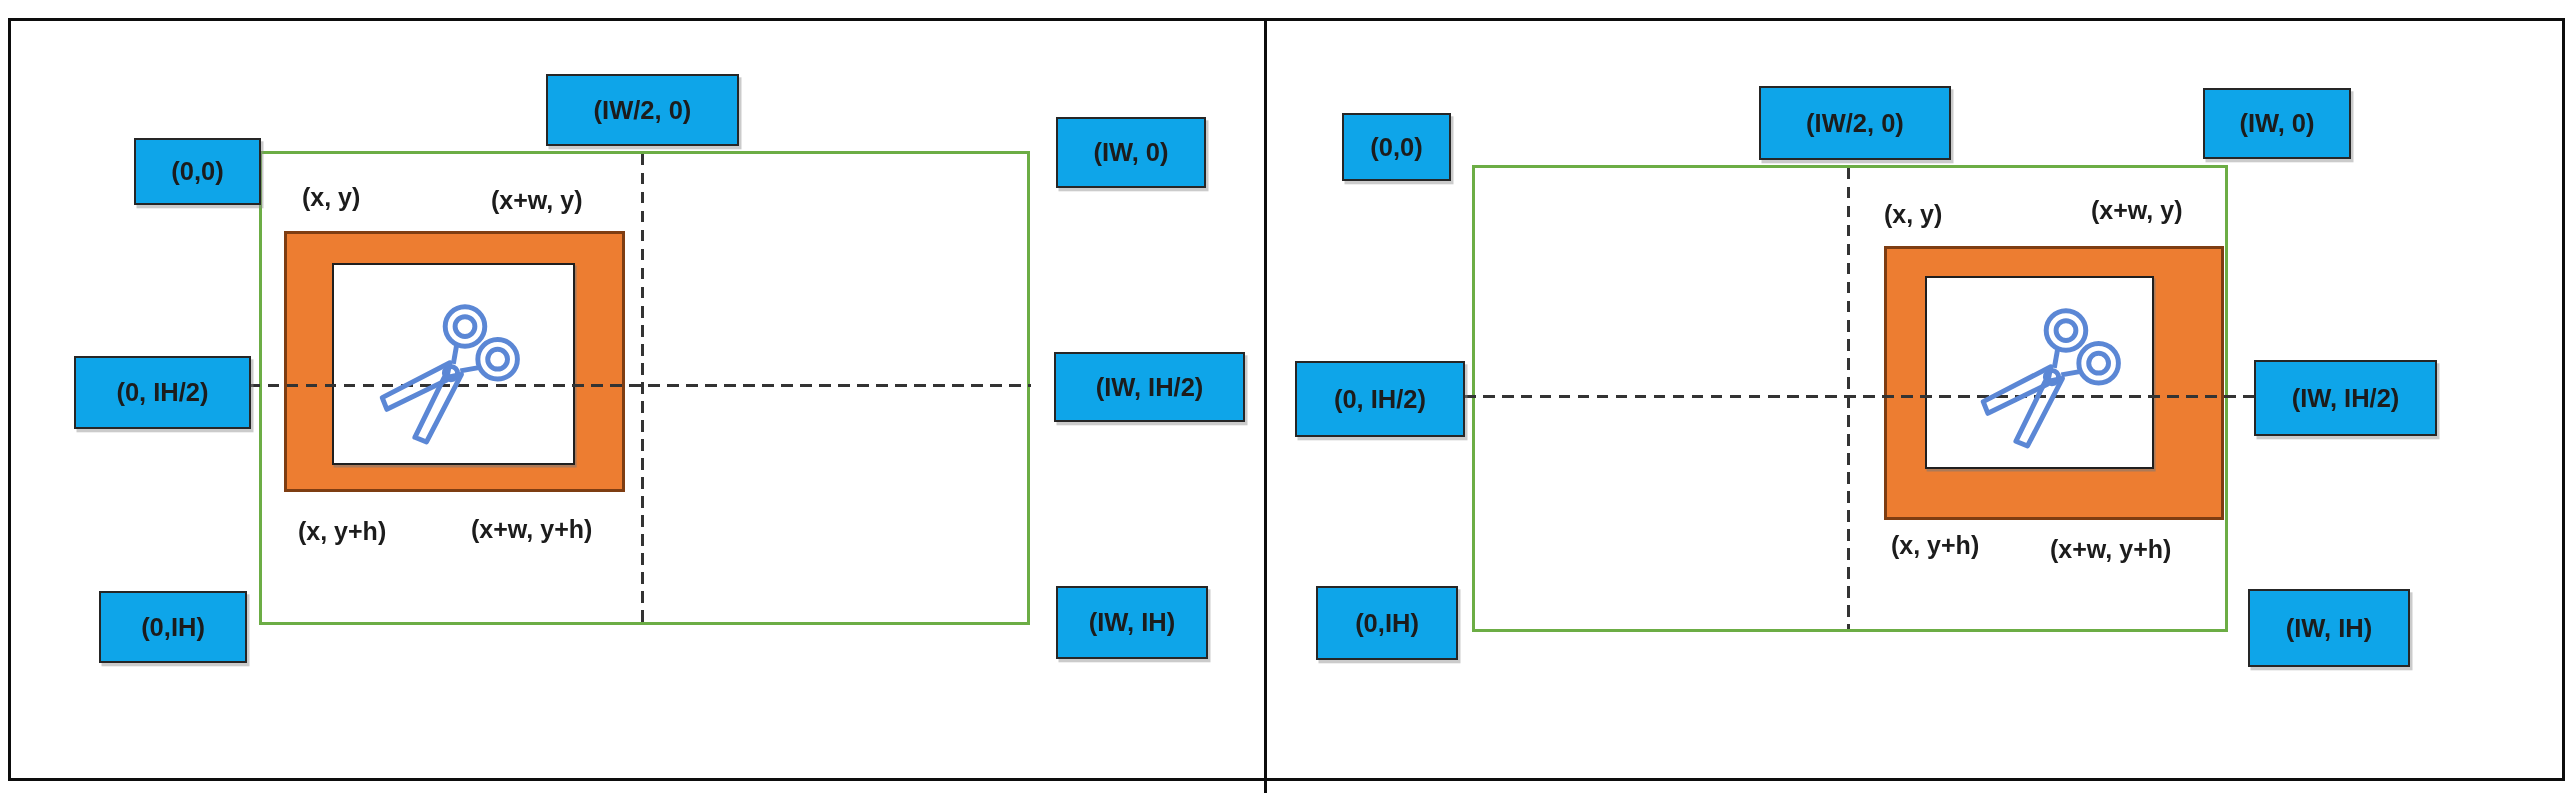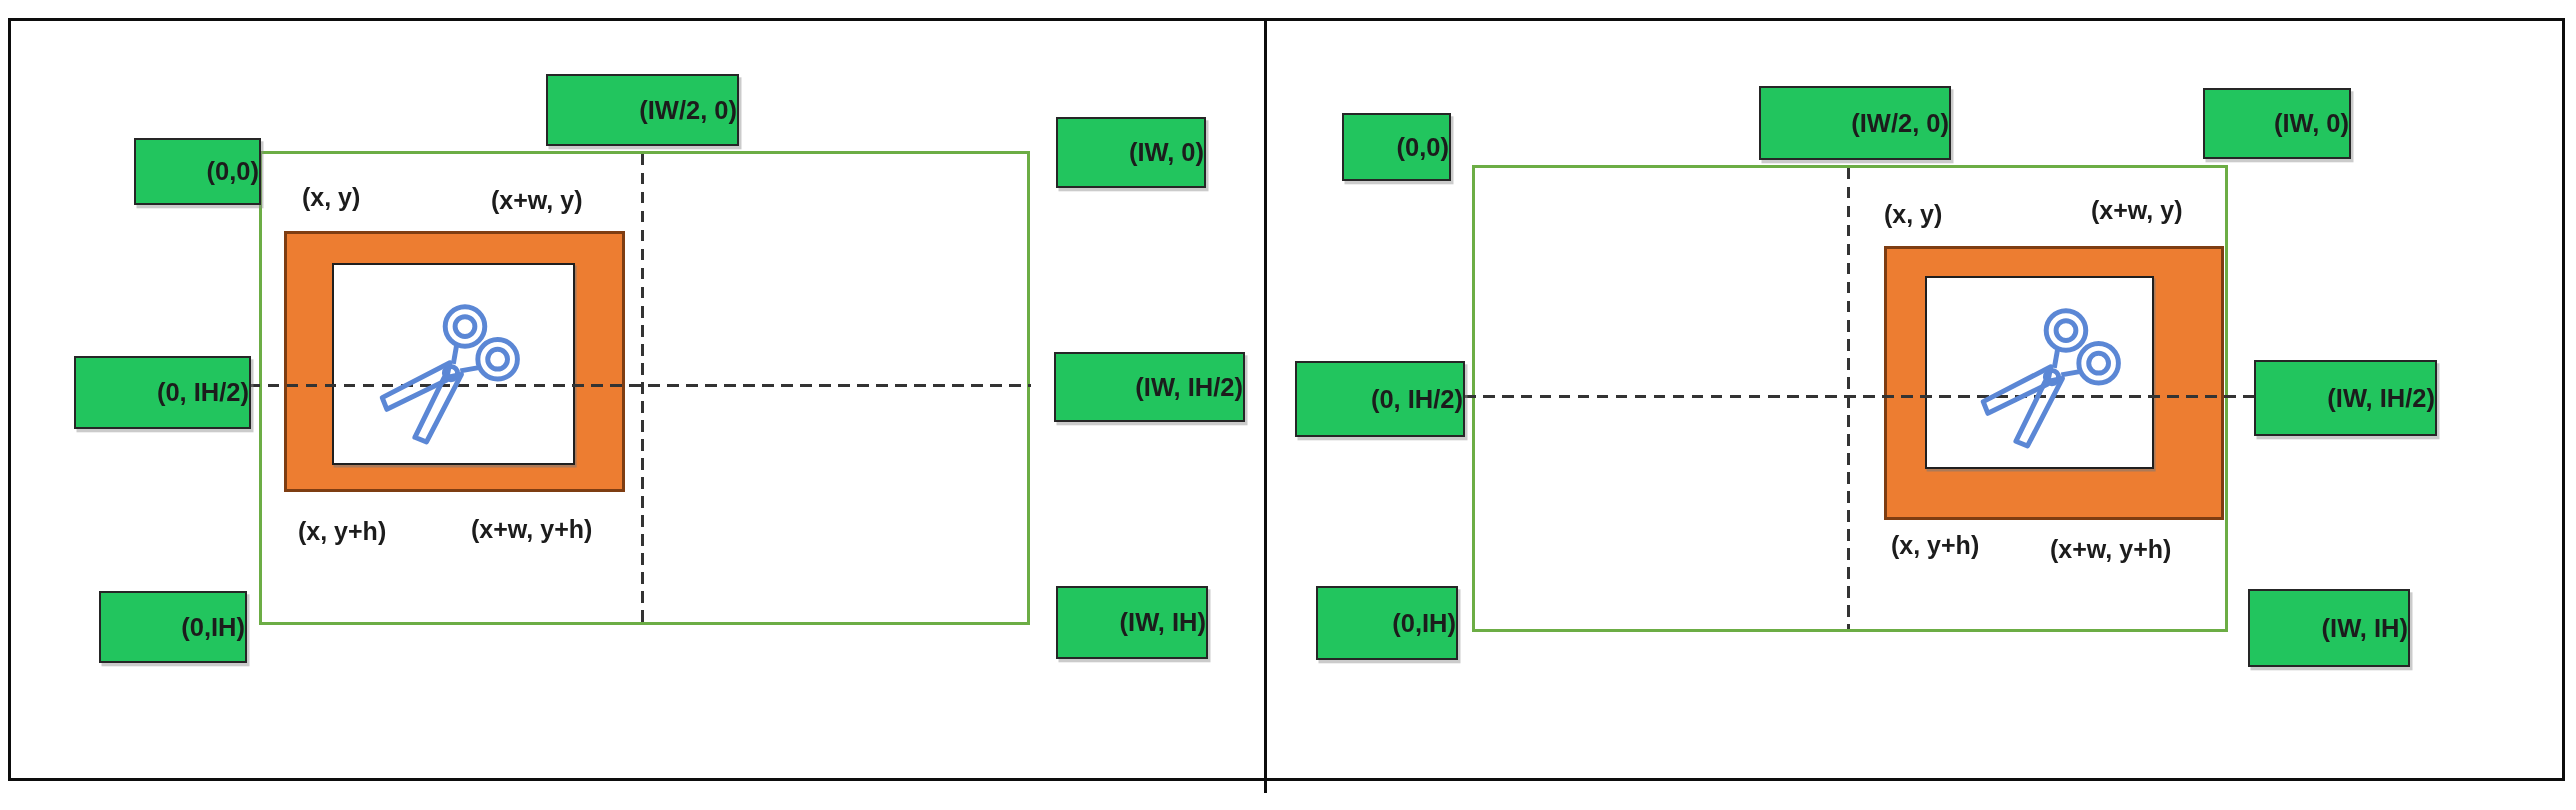--- a/index.html
+++ b/index.html
@@ -15,22 +15,22 @@
   
   .img-rect{border:3.3px solid var(--image-border);background:transparent;z-index:1;}
   
   .dash-h{height:3.3px;background:repeating-linear-gradient(90deg,var(--dashed) 0 11.5px,transparent 11.5px 19px);z-index:3;}
   .dash-v{width:3.3px;background:repeating-linear-gradient(180deg,var(--dashed) 0 11.5px,transparent 11.5px 19px);z-index:3;}
   
   .crop-rect{background:var(--crop-fill);border:3.3px solid var(--crop-border);z-index:2;}
   .crop-inner{background:#ffffff;border:2.5px solid #1f1f1f;box-shadow:1.6px 2.5px 0 rgba(120,120,120,.55);z-index:2;}
   
   .coord-box{
-    background:#22c55e;border:2.5px solid #262626;z-index:4;
-    display:flex;align-items:center;justify-content:flex-end;
+    background:#0ea5e9;border:2.5px solid #262626;z-index:4;
+    display:flex;align-items:center;justify-content:center;
     font-size:25.5px;letter-spacing:0px;box-shadow:2.5px 3.3px 0 rgba(140,140,140,.45);
     white-space:nowrap;
   }
   
   .crop-label{font-size:25px;z-index:4;white-space:nowrap;}
   .scissors{z-index:3;color:var(--scissors);}
 </style>
 </head>
 <body>
 

